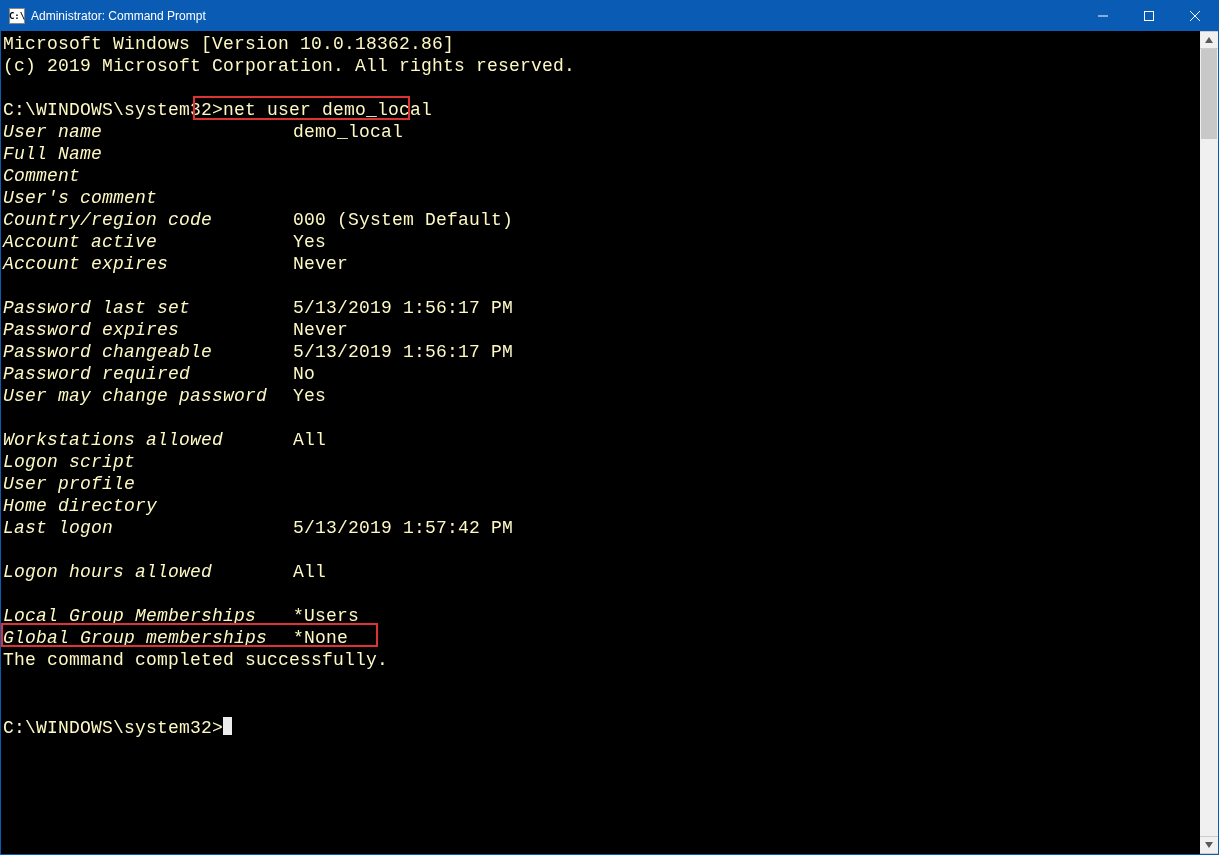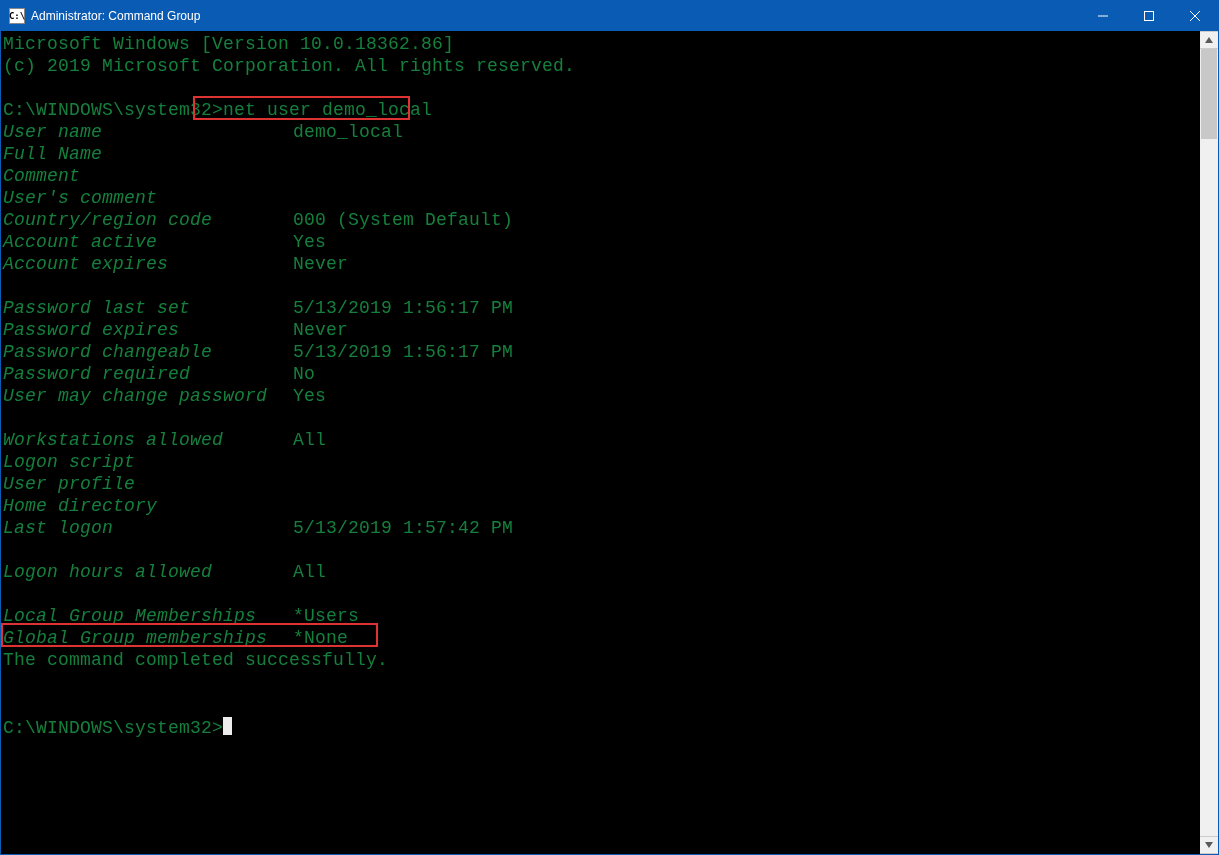--- a/index.html
+++ b/index.html
@@ -63,21 +63,21 @@
   .win-btn svg { pointer-events: none; }
   .client-area {
     flex: 1;
     display: flex;
     background: #000;
     min-height: 0;
   }
   .terminal {
     flex: 1;
     background: #000;
-    color: #15803d;
+    color: #fef9c3;
     font-family: Consolas, "Courier New", monospace;
     font-size: 18px;
     line-height: 22px;
     white-space: pre;
     padding: 2px 0 0 2px;
     letter-spacing: 0.2px;
     position: relative;
     overflow: hidden;
   }
   .scrollbar {
@@ -128,21 +128,21 @@
     transform:translateY(2px);
   }
 </style>
 </head>
 <body>
 
 <div class="window">
 
   <div class="titlebar">
     <span class="titlebar-icon">C:\</span>
-    <span class="titlebar-title">Administrator: Command Group</span>
+    <span class="titlebar-title">Administrator: Command Prompt</span>
     <div class="win-controls">
       <div class="win-btn">
         <svg width="10" height="10" viewBox="0 0 10 10">
             <line x1="0" y1="5" x2="10" y2="5" stroke="#fff" stroke-width="1"></line>
           </svg>
       </div>
       <div class="win-btn">
         <svg width="10" height="10" viewBox="0 0 10 10">
             <rect x="0.5" y="0.5" width="9" height="9" fill="none" stroke="#fff" stroke-width="1"></rect>
           </svg>

